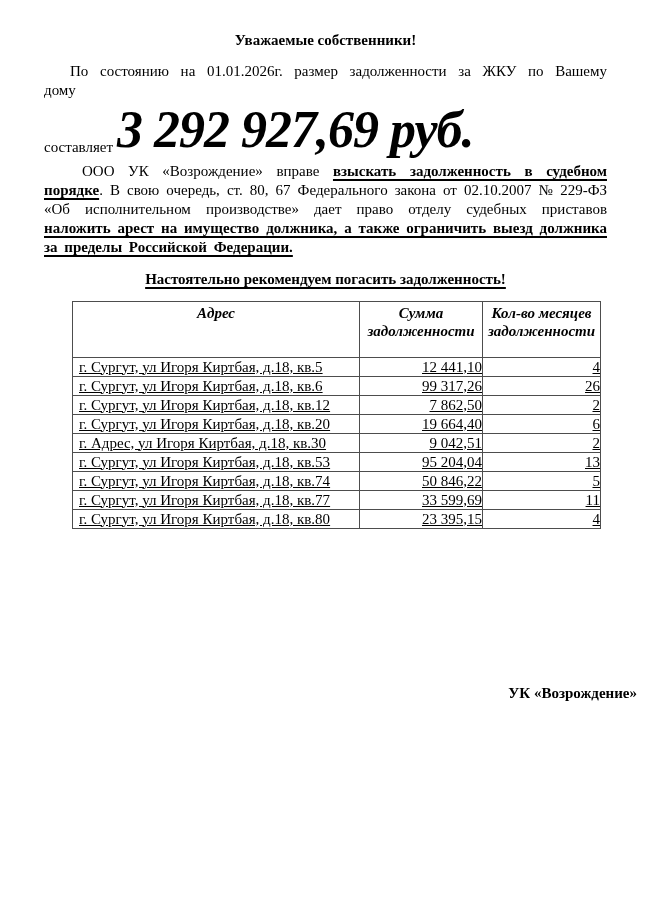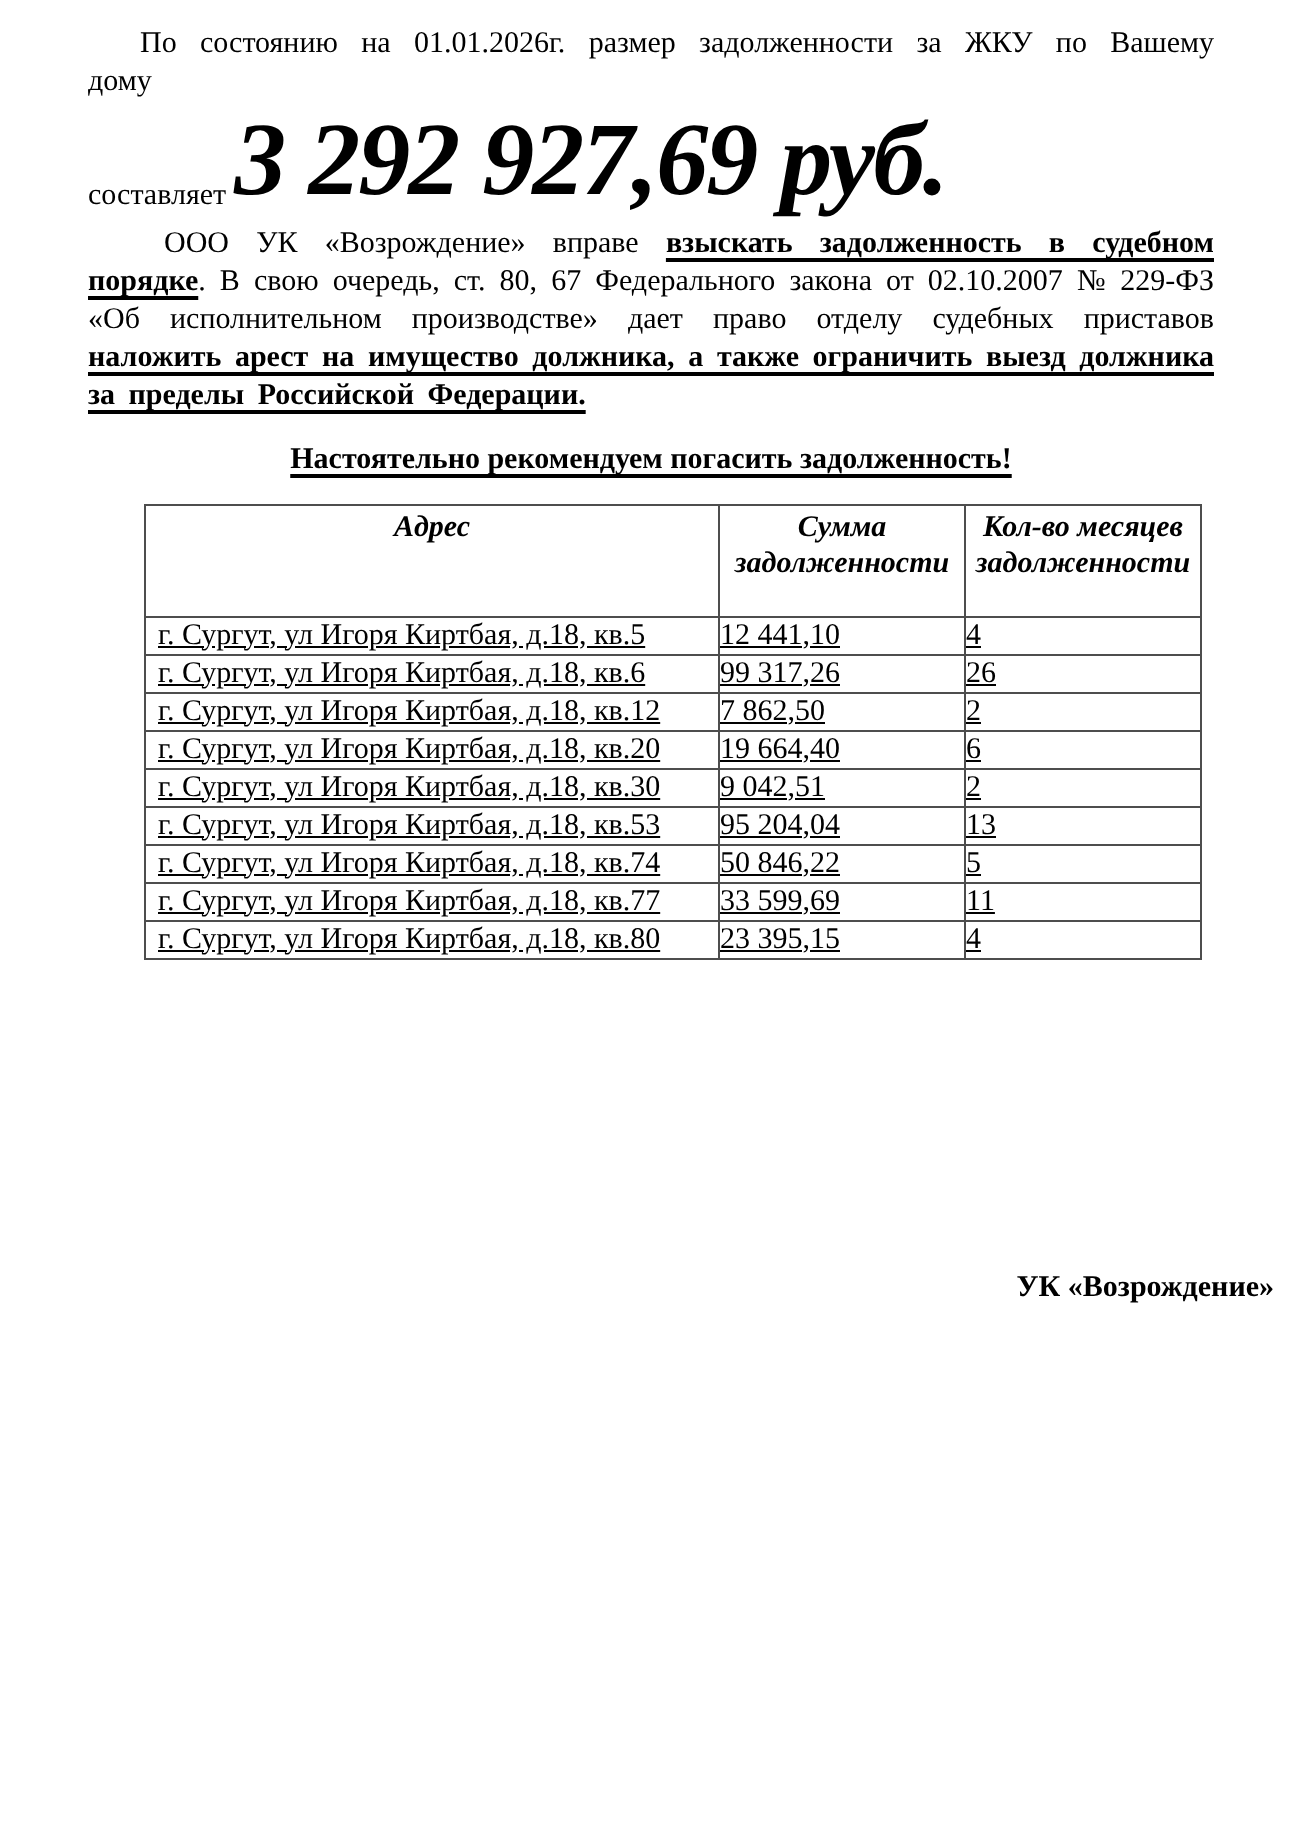--- a/index.html
+++ b/index.html
@@ -107,36 +107,37 @@
   .col-address { width: 287px; }
   .col-amount  { width: 123px; }
   .col-months  { width: 118px; }
   td.address-cell {
     text-align: left;
     padding-left: 6px;
     white-space: nowrap;
     overflow: hidden;
   }
   td.amount-cell, td.months-cell {
-    text-align: left;
+    text-align: right;
   }
   .signature {
     margin-top: 155px;
     margin-right: -30px;
     font-size: 15px;
     line-height: 19px;
     font-weight: bold;
     text-align: right;
   }
 </style>
 </head>
 <body>
 
 <div class="page">
 
+  <div class="doc-title">Уважаемые собственники!</div>
 
   <div class="para intro-para">По состоянию на 01.01.2026г.  размер задолженности за ЖКУ по Вашему дому</div>
 
   <div class="amount-line">
     <span class="amount-label">составляет</span>
     <span class="big-amount">3 292 927,69 руб.</span>
   </div>
 
   <div class="para legal-para"><span>ООО УК «Возрождение» вправе </span><span class="bu">взыскать задолженность в судебном порядке</span><span>. В свою очередь, ст. 80, 67 Федерального закона от 02.10.2007 № 229-ФЗ «Об исполнительном производстве» дает право отделу судебных приставов </span><span class="bu">наложить арест на имущество должника, а также ограничить выезд должника за пределы Российской Федерации.</span></div>
 
@@ -172,21 +173,21 @@
         <td class="address-cell">г. Сургут, ул Игоря Киртбая, д.18, кв.12</td>
         <td class="amount-cell">7 862,50</td>
         <td class="months-cell">2</td>
       </tr>
       <tr>
         <td class="address-cell">г. Сургут, ул Игоря Киртбая, д.18, кв.20</td>
         <td class="amount-cell">19 664,40</td>
         <td class="months-cell">6</td>
       </tr>
       <tr>
-        <td class="address-cell">г. Сургут, ул Игоря Киртбая, д.18, кв.30</td>
+        <td class="address-cell">г. Адрес, ул Игоря Киртбая, д.18, кв.30</td>
         <td class="amount-cell">9 042,51</td>
         <td class="months-cell">2</td>
       </tr>
       <tr>
         <td class="address-cell">г. Сургут, ул Игоря Киртбая, д.18, кв.53</td>
         <td class="amount-cell">95 204,04</td>
         <td class="months-cell">13</td>
       </tr>
       <tr>
         <td class="address-cell">г. Сургут, ул Игоря Киртбая, д.18, кв.74</td>

